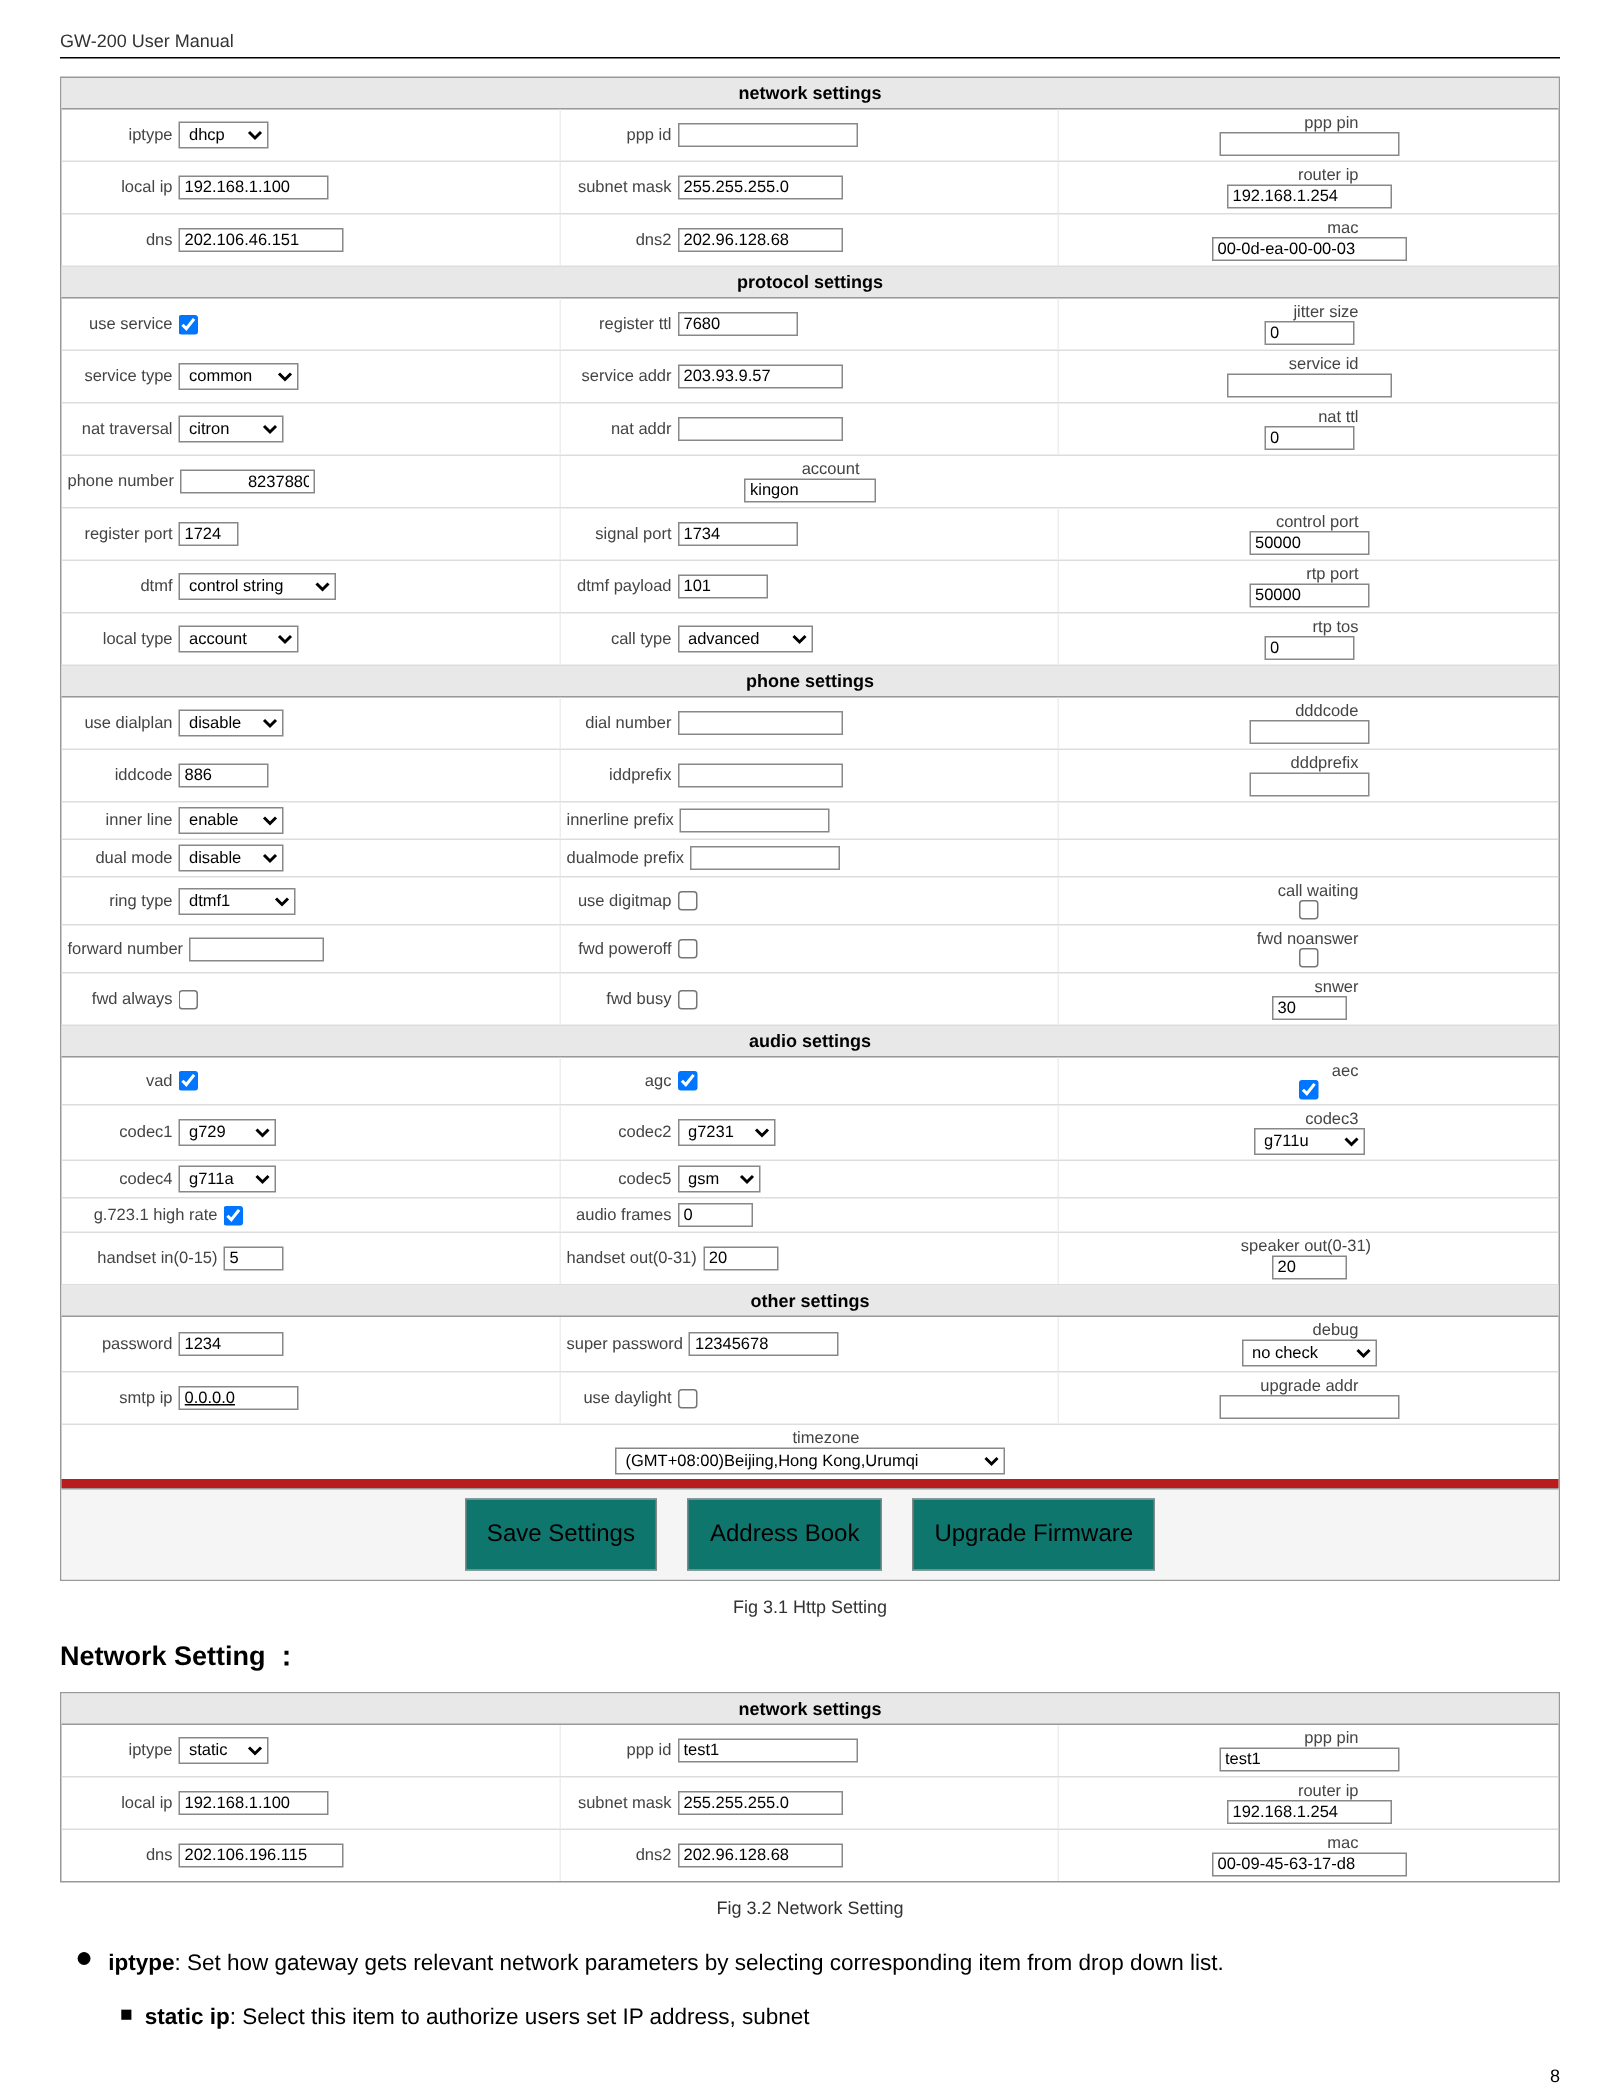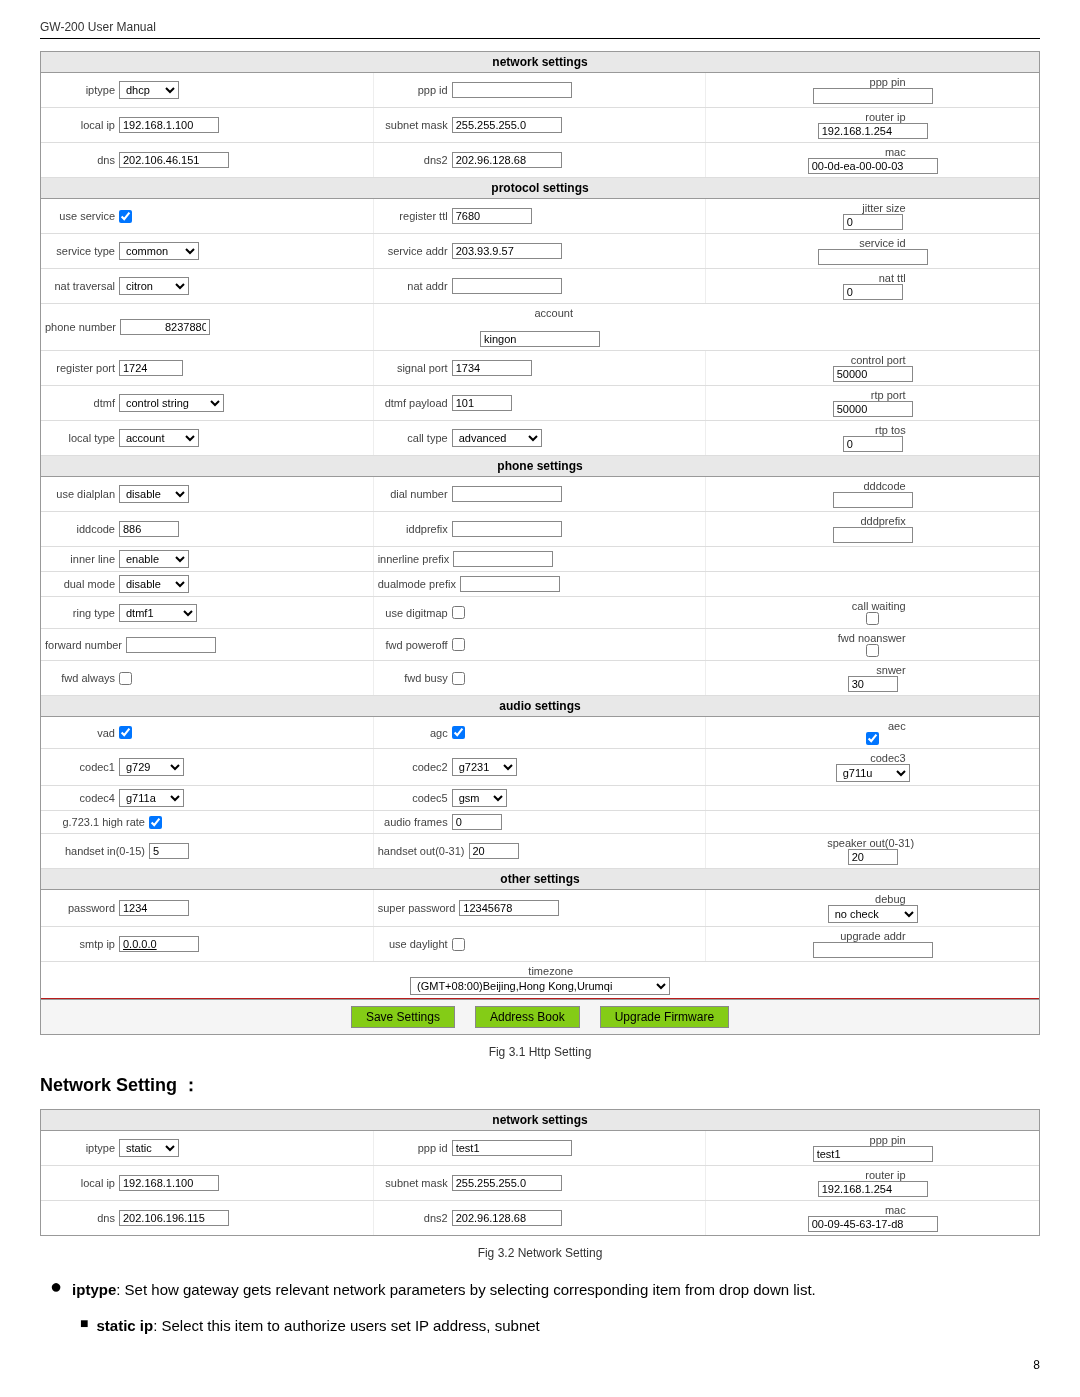--- a/index.html
+++ b/index.html
@@ -27,21 +27,21 @@
     .section-header {
       background: #e8e8e8;
       text-align: center;
       font-weight: bold;
       font-size: 12px;
       padding: 3px 0;
       border-bottom: 1px solid #999;
     }
     .settings-row {
       display: flex;
-      border-bottom: 1px solid #b91c1c;
+      border-bottom: 6px solid #b91c1c;
       align-items: center;
     }
     .settings-row:last-child { border-bottom: none; }
     input[type="text"] {
       border: 1px solid #888;
       padding: 1px 3px;
       font-size: 11px;
       font-family: Arial, sans-serif;
       background: #fff;
     }
@@ -83,24 +83,24 @@
     }
     .button-row {
       display: flex;
       justify-content: center;
       gap: 20px;
       padding: 6px;
       background: #f5f5f5;
       border-top: 1px solid #999;
     }
     button.action-btn {
-      background: #84cc16;
+      background: #0f766e;
       border: 1px solid #888;
-      padding: 3px 14px;
-      font-size: 12px;
+      padding: 14px 14px;
+      font-size: 16px;
       cursor: pointer;
       font-family: Arial, sans-serif;
     }
     .fig-caption {
       text-align: center;
       font-size: 12px;
       margin: 8px 0 14px 0;
       color: #333;
     }
     .section-title {
@@ -301,30 +301,30 @@
   <div class="three-col">
     <div class="col-group">
       <span class="lbl">phone number</span>
       <div class="val">
           <input type="text" style="width: 90px; padding-left: 44px;" value="82378801">
         </div>
     </div>
     <div class="col-group">
       <span class="lbl">account</span>
       <div class="val">
-          <input type="text" style="width: 120px; margin-top: 12px;" value="kingon">
+          <input type="text" style="width: 88px;" value="kingon">
         </div>
     </div>
   </div>
 
   <div class="three-col">
     <div class="col-group">
       <span class="lbl">register port</span>
       <div class="val">
-          <input type="text" style="width: 64px;" value="1724">
+          <input type="text" style="width: 40px;" value="1724">
         </div>
     </div>
     <div class="col-group">
       <span class="lbl">signal port</span>
       <div class="val">
           <input type="text" style="width: 80px;" value="1734">
         </div>
     </div>
     <div class="col-group">
       <span class="lbl">control port</span>

